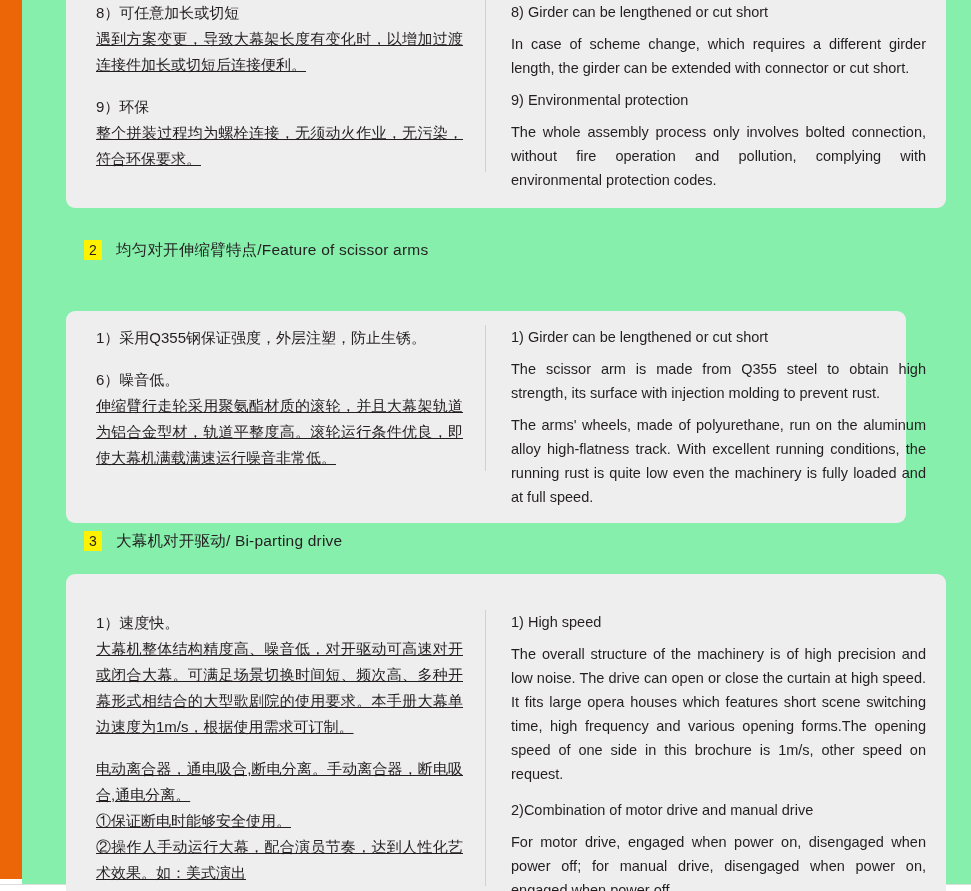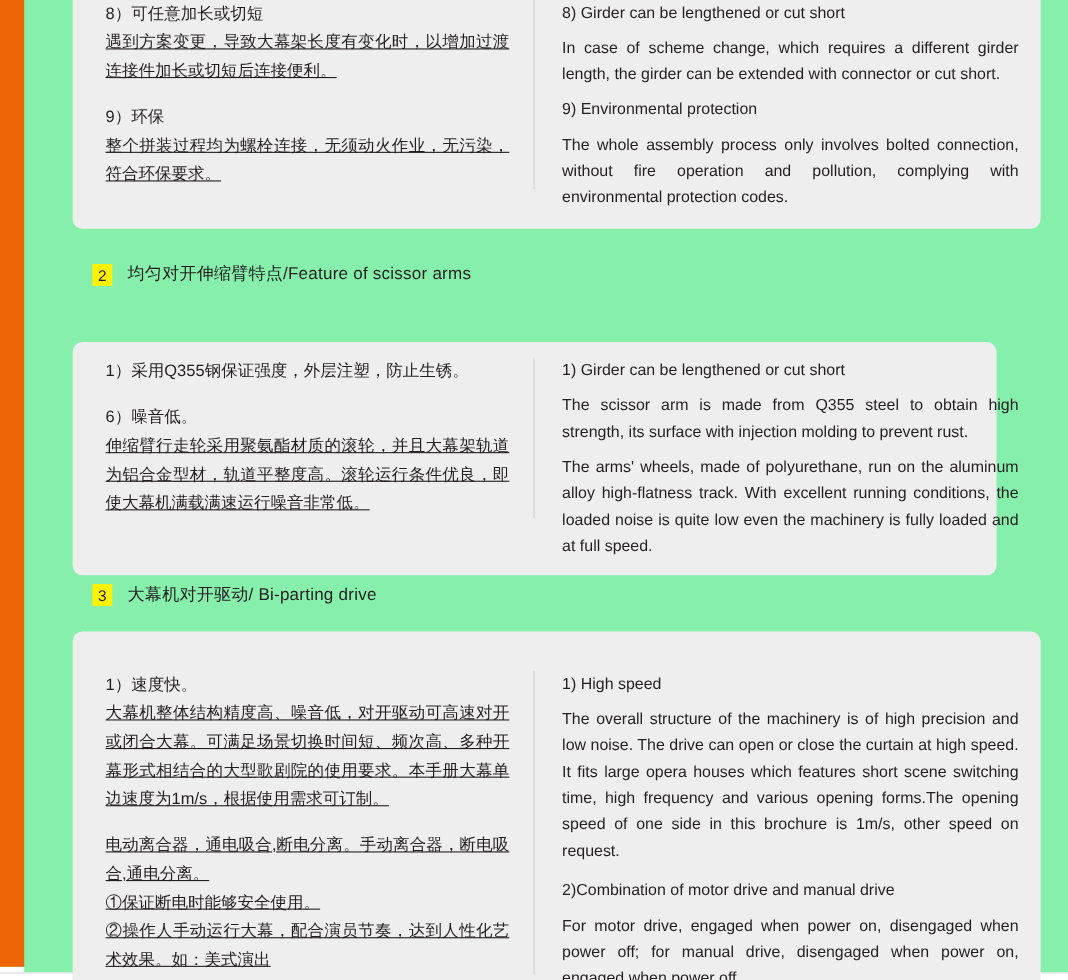--- a/index.html
+++ b/index.html
@@ -178,21 +178,21 @@
         <p class="cn-head">1）采用Q355钢保证强度，外层注塑，防止生锈。</p>
         <div class="sp16"></div>
         <p class="cn-head">6）噪音低。</p>
         <p class="cn-body">伸缩臂行走轮采用聚氨酯材质的滚轮，并且大幕架轨道为铝合金型材，轨道平整度高。滚轮运行条件优良，即使大幕机满载满速运行噪音非常低。</p>
       </div>
       <div class="col-right" style="top:14px;">
         <p class="en-head">1) Girder can be lengthened or cut short</p>
         <div class="sp8"></div>
         <p class="en-body">The scissor arm is made from Q355 steel to obtain high strength, its surface with injection molding to prevent rust.</p>
         <div class="sp8"></div>
-        <p class="en-body">The arms' wheels, made of polyurethane,  run on the aluminum alloy high-flatness track. With excellent running conditions, the loaded noise is quite low even the machinery is fully loaded and at full speed.</p>
+        <p class="en-body">The arms' wheels, made of polyurethane,  run on the aluminum alloy high-flatness track. With excellent running conditions, the running rust is quite low even the machinery is fully loaded and at full speed.</p>
       </div>
     </div>
 
     <div class="sec-head" style="left:62px; top:530px;">
       <div class="sec-num">3</div>
       <div class="sec-title">大幕机对开驱动/ Bi-parting drive</div>
     </div>
 
     <div class="panel" style="left:44px; top:574px; width:880px; height:381px;">
       <div class="col-left" style="top:36px;">

